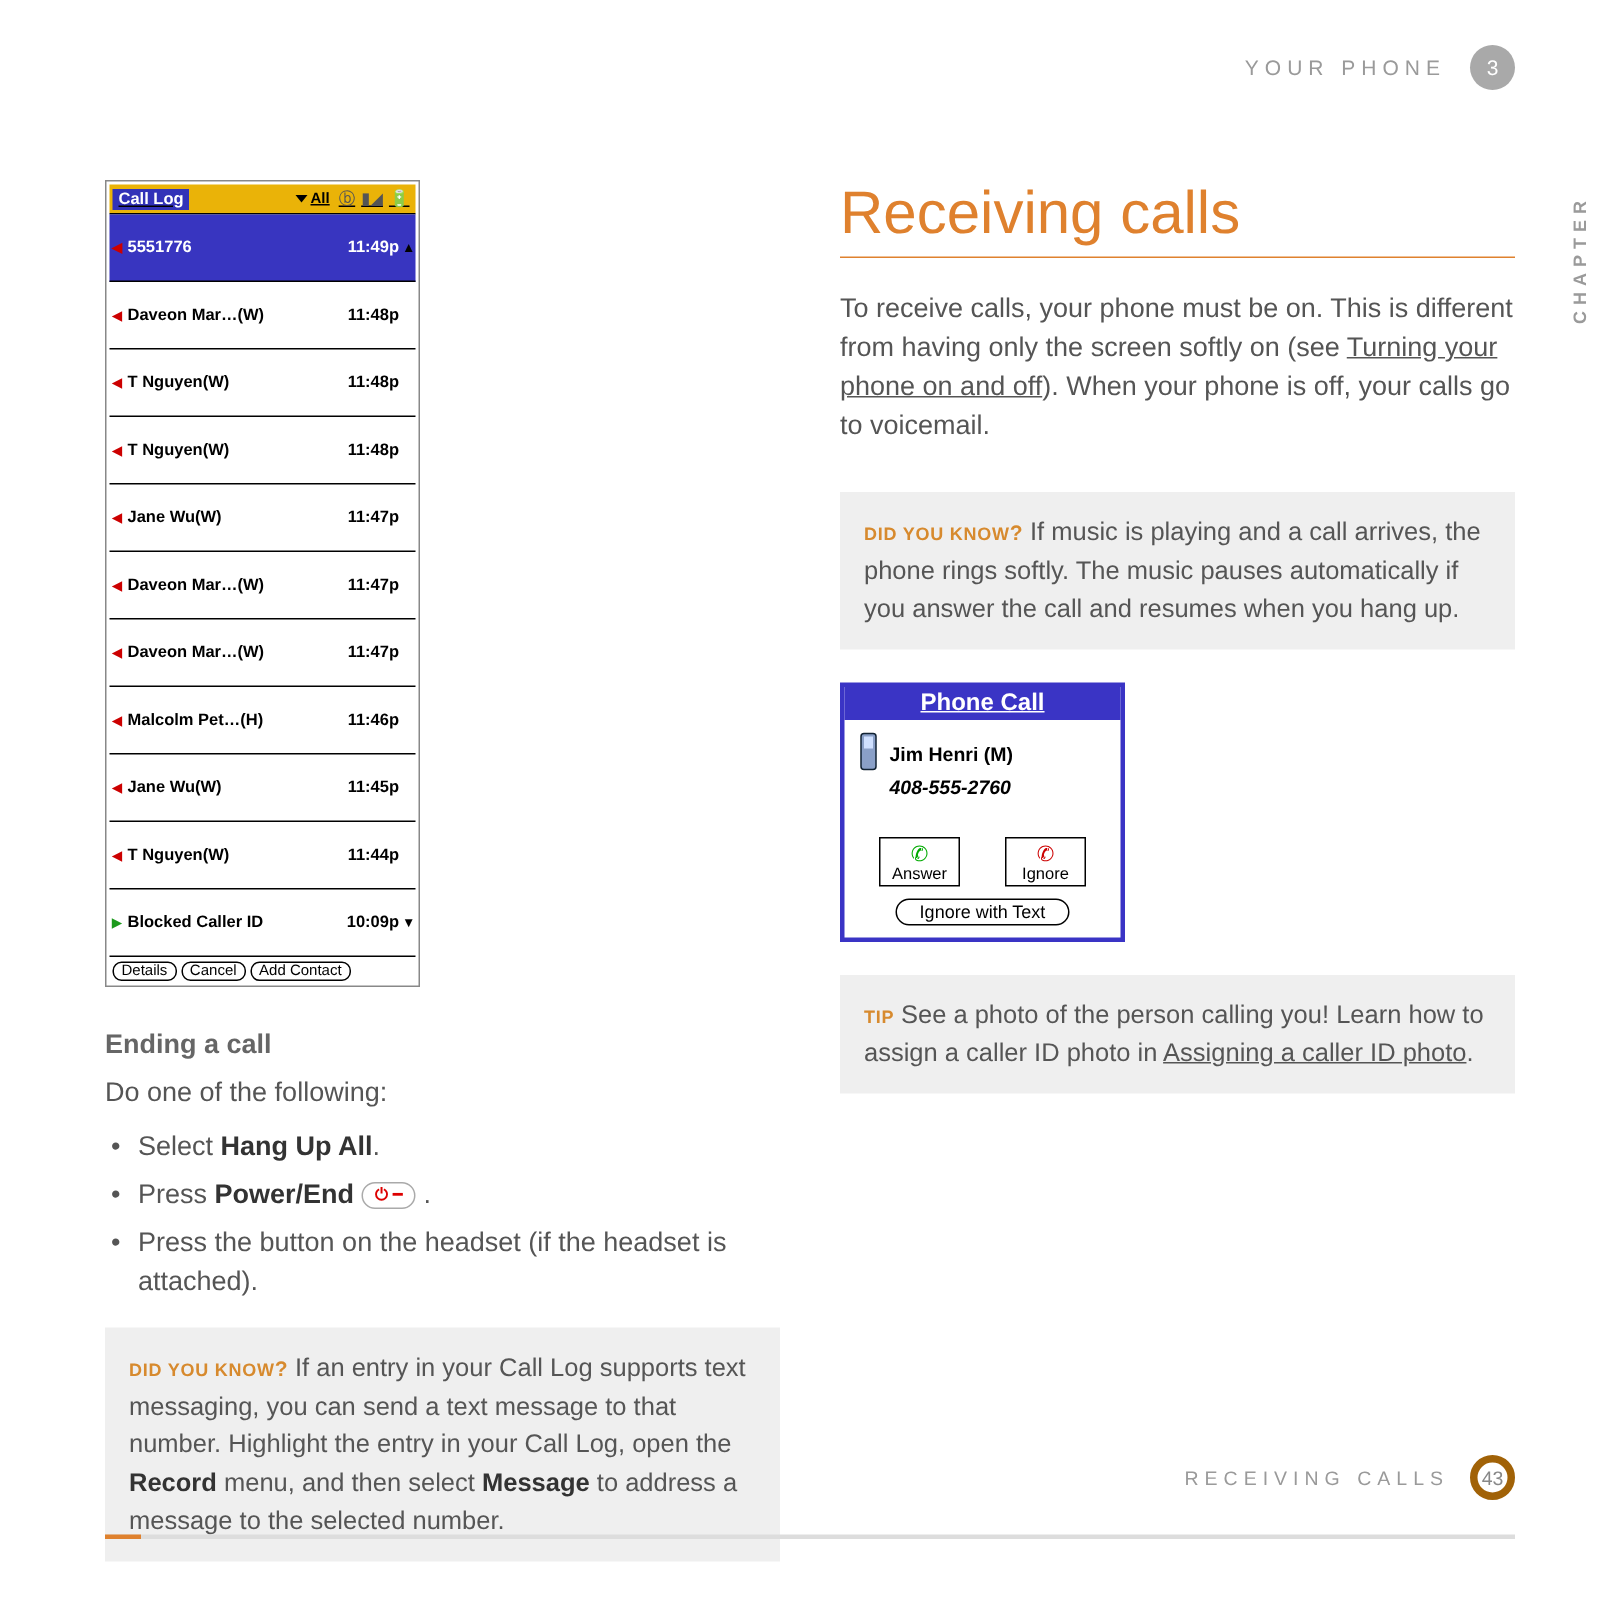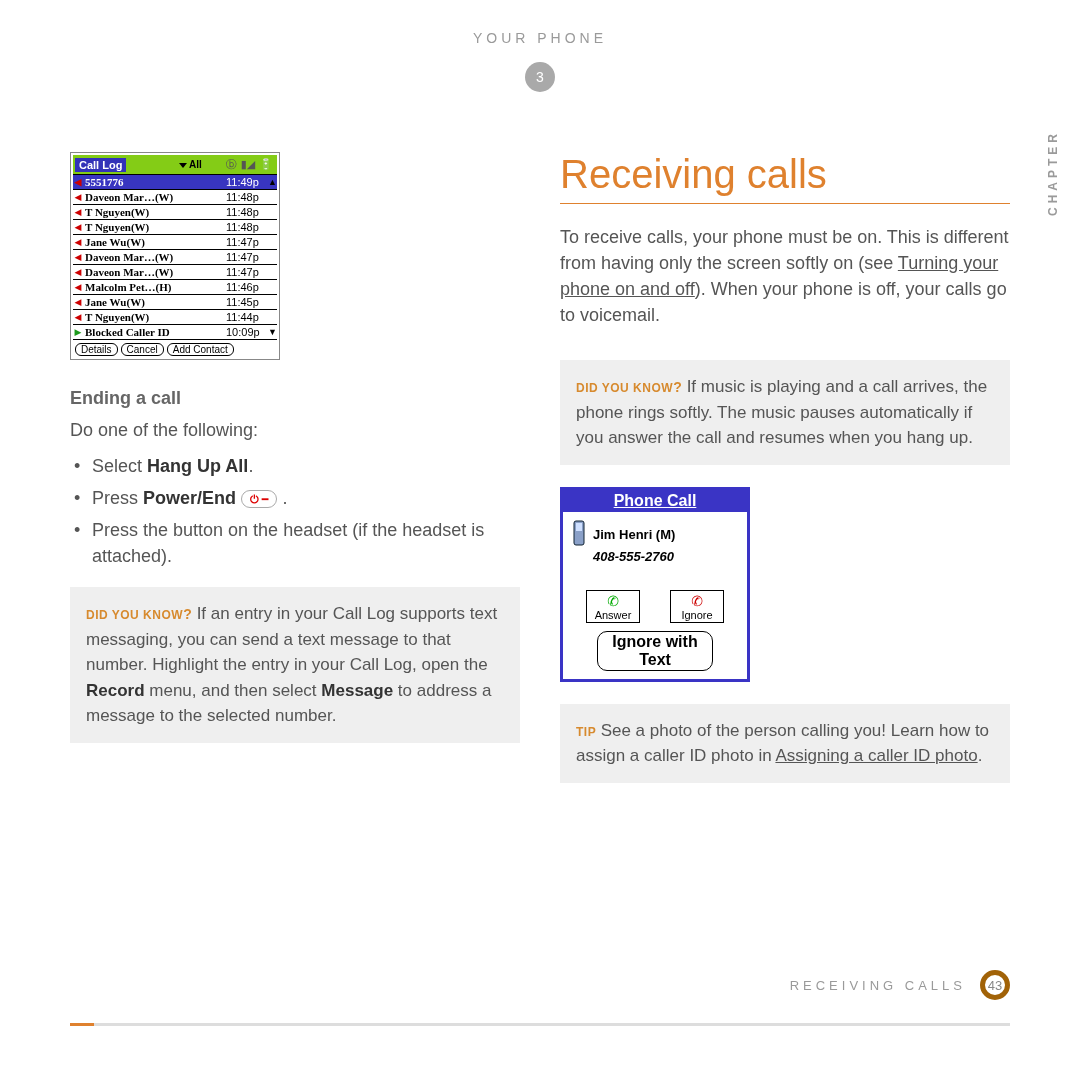--- a/index.html
+++ b/index.html
@@ -1,37 +1,37 @@
 <!DOCTYPE html>
 <html><head>
 <meta charset="utf-8">
 <style>
   * { box-sizing:border-box; margin:0; padding:0; }
   body { width:1080px; height:1080px; background:#fff; font-family:Arial,Helvetica,sans-serif; color:#555; position:relative; }
   .page { position:absolute; top:30px; left:70px; width:940px; height:980px; }
-  .header { display:flex; justify-content:flex-end; align-items:center; gap:16px;flex-direction:column; }
+  .header { display:flex; justify-content:flex-end; align-items:center; gap:16px; }
   .hdr-label { letter-spacing:4px; font-size:14px; color:#9a9a9a; }
   .badge { width:30px; height:30px; border-radius:50%; background:#a9a9a9; color:#fff; display:flex; align-items:center; justify-content:center; font-size:14px; }
   .side-chapter { position:absolute; right:-50px; top:100px; writing-mode:vertical-rl; transform:rotate(180deg); letter-spacing:4px; font-size:12px; color:#9a9a9a; font-weight:bold; }
   .cols { display:flex; gap:40px; margin-top:60px; }
   .col { flex:1; }
   .calllog { background:#fff; border:1px solid #888; width:210px; padding:2px; font-family:Tahoma,Arial,sans-serif; font-size:11px; color:#000; }
-  .cl-hdr { display:flex; align-items:center; gap:22px; background:#84cc16; padding:2px 2px; }
+  .cl-hdr { display:flex; align-items:center; gap:4px; background:#eab308; padding:2px 2px;text-decoration:underline; }
   .cl-title { background:#3232b8; color:#fff; font-weight:bold; padding:1px 4px; font-size:11px; }
   .cl-all { margin-left:auto; font-weight:bold; font-size:10px; }
   .tri-down { display:inline-block; width:0; height:0; border-left:4px solid transparent; border-right:4px solid transparent; border-top:5px solid #000; margin-right:2px; vertical-align:middle; }
   .cl-icons span { margin:0 2px; font-size:11px; color:#555; }
   .cl-list { border-top:1px solid #000; }
   .cl-row { display:flex; align-items:center; border-bottom:1px solid #000; }
   .cl-sel { background:#3835c0; color:#fff; font-weight:bold; }
   .cl-d { width:10px; text-align:center; font-size:9px; }
   .cl-in { color:#1c9a1c; }
   .cl-out { color:#cc0000; }
-  .cl-name { flex:1; padding:1px 2px; font-weight:bold;font-family:Liberation Serif, serif; }
-  .cl-time { width:44px; padding:1px 2px; font-weight:normal; }
+  .cl-name { flex:1; padding:16px 2px; font-weight:bold; }
+  .cl-time { width:44px; text-align:right; padding:1px 2px; font-weight:bold; }
   .cl-arrow { width:9px; font-size:9px; color:#000; text-align:center; }
   .cl-btns { display:flex; gap:3px; padding:3px 2px 1px; }
   .pb { border:1px solid #000; border-radius:6px; padding:0 5px; font-size:10px; background:#fff; }
   .h3 { font-weight:bold; color:#666; font-size:18px; margin:28px 0 8px; }
   .body-text { font-size:18px; color:#555; line-height:1.45; }
   ul.bul { list-style:none; margin:10px 0 0 2px; }
   ul.bul li { position:relative; padding-left:20px; margin:6px 0; font-size:18px; color:#555; line-height:1.45; }
   ul.bul li::before { content:"•"; position:absolute; left:2px; top:0; }
   .endbtn { display:inline-block; vertical-align:middle; border:1px solid #aaa; border-radius:10px; padding:0 8px; height:18px; line-height:16px; color:#d00; font-size:11px; }
   .endbtn .pwr { color:#d00; margin-right:3px; font-weight:bold; }
@@ -48,21 +48,21 @@
   .pc-body { padding:8px; }
   .pc-name { display:flex; align-items:center; gap:6px; font-weight:bold; font-size:13px; color:#000; }
   .pc-phone { display:inline-block; }
   .pc-phone svg { width:16px; height:26px; }
   .pc-num { font-weight:bold; font-size:13px; margin-left:22px; color:#000;font-style:italic; }
   .pc-btns { display:flex; justify-content:space-around; margin-top:26px; }
   .pc-sq { border:1px solid #000; width:54px; text-align:center; padding:2px 0 1px; font-size:11px; color:#000; }
   .pc-sq .ic { font-size:14px; display:block; }
   .ic-ans { color:#0a0; }
   .ic-ign { color:#c00; }
-  .pc-wide { border:1px solid #000; border-radius:10px; text-align:center; font-size:16px; margin:8px 26px 0; padding:1px 0; color:#000;font-weight:bold; }
+  .pc-wide { border:1px solid #000; border-radius:10px; text-align:center; font-size:12px; margin:8px 26px 0; padding:1px 0; color:#000; }
   .footer { position:absolute; bottom:10px; right:0; display:flex; align-items:center; gap:14px; }
   .footer-label { letter-spacing:4px; font-size:13px; color:#9a9a9a; }
   .footer-badge { width:30px; height:30px; border-radius:50%; border:5px solid #a16207; display:flex; align-items:center; justify-content:center; font-size:13px; color:#888; }
   .footer-bar { position:absolute; left:0; bottom:-16px; width:940px; height:3px; background:#ddd; }
   .footer-bar::before { content:""; display:block; width:24px; height:3px; background:#df812e; }
 </style>
 </head>
 <body>
 
 <div class="page">

